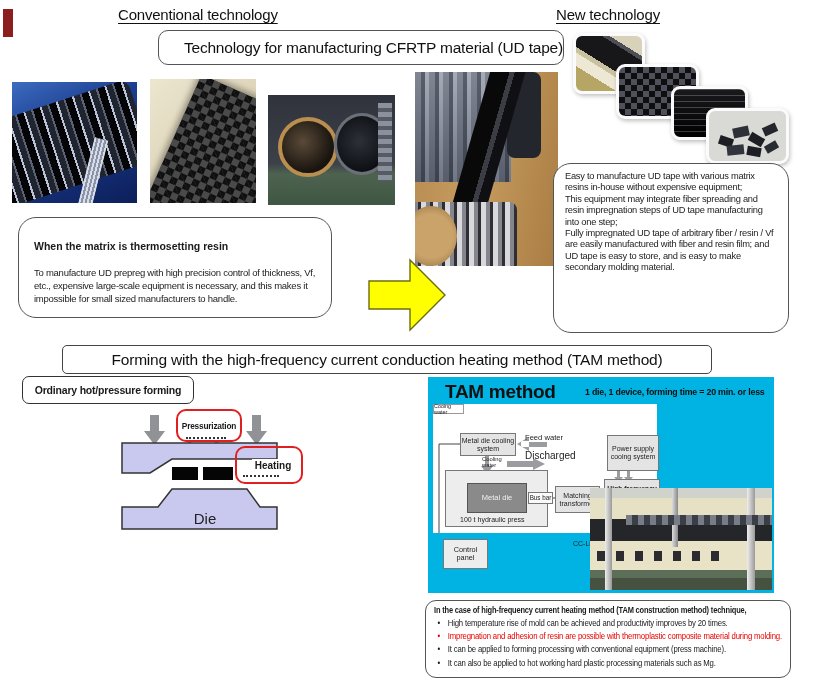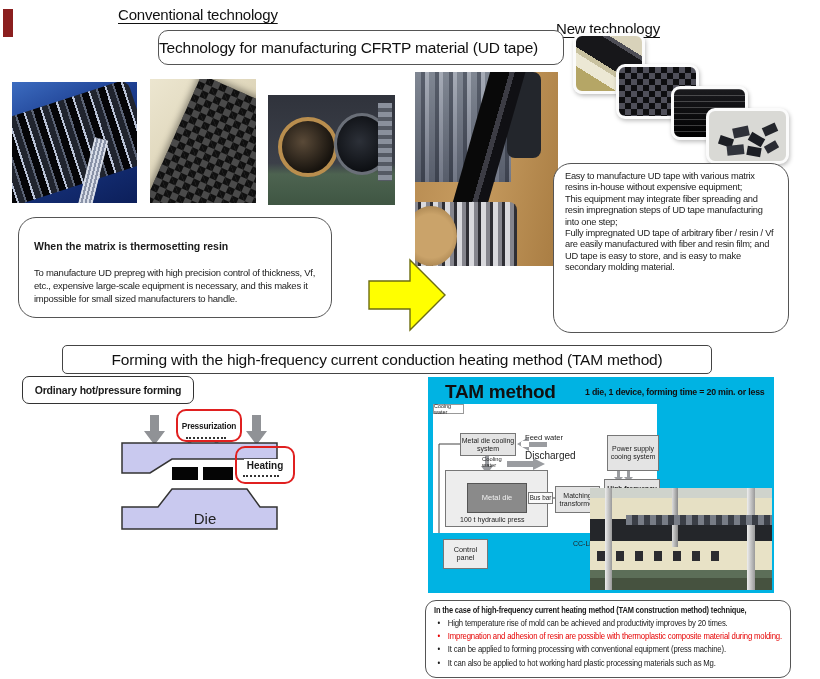--- a/index.html
+++ b/index.html
@@ -3,21 +3,21 @@
 <meta charset="utf-8">
 <style>
   html,body{margin:0;padding:0;background:#fff;}
   #slide{position:relative;width:820px;height:679px;background:#fff;overflow:hidden;
          font-family:"Liberation Sans","DejaVu Sans",sans-serif;color:#1a1a1a;}
   .abs{position:absolute;}
 
   
   .top-heading{font-size:15px;letter-spacing:-0.2px;text-decoration:underline;text-underline-offset:3px;color:#111;}
   .title-box{left:158px;top:30px;width:404px;height:33px;border:1.5px solid #555;border-radius:10px;
-             display:flex;align-items:center;justify-content:flex-start;font-size:15.5px;letter-spacing:-0.2px;color:#111;background:#fff;}
+             display:flex;align-items:center;justify-content:flex-end;font-size:15.5px;letter-spacing:-0.2px;color:#111;background:#fff;}
   .marker{left:3px;top:9px;width:10px;height:28px;background:#8b1f1f;}
 
   
   .rbox{border:1.3px solid #555;border-radius:16px;background:#fff;box-sizing:border-box;}
   .rbox .t{font-weight:bold;}
 
   
   .photo{background:#888;}
   .spool{left:12px;top:82px;width:125px;height:121px;background:linear-gradient(155deg,#3c6cc0 0%,#1c3d8f 35%,#0c1f5a 100%);overflow:hidden;}
   .spool .cyl{position:absolute;left:-18px;top:18px;width:150px;height:86px;transform:rotate(-18deg);border-radius:10px;
@@ -71,21 +71,21 @@
   .newtech div{font-size:9.3px;letter-spacing:-0.25px;line-height:11.4px;color:#222;}
 
   
   .sec-head{left:62px;top:345px;width:648px;height:27px;border:1.2px solid #444;border-radius:5px;background:#fff;
             display:flex;align-items:center;justify-content:center;font-size:15.5px;letter-spacing:-0.2px;color:#111;}
   .ordinary{left:22px;top:376px;width:170px;height:26px;border:1.5px solid #333;border-radius:7px;background:#fff;
             display:flex;align-items:center;justify-content:center;font-weight:bold;font-size:10.5px;letter-spacing:-0.2px;}
   .press-label{border:2.5px solid #e02020;border-radius:10px;background:#fff;display:flex;align-items:center;justify-content:center;
                font-weight:bold;}
   .lbl-pressurization{left:176px;top:409px;width:62px;height:29px;font-size:8.3px;letter-spacing:-0.2px;}
-  .lbl-heating{left:235px;top:446px;width:56px;height:34px;background:transparent;font-size:10px;}
+  .lbl-heating{left:235px;top:446px;width:56px;height:34px;background:transparent;font-size:10px;padding-left:8px;}
   .lbl-heating span{background:#fff;padding:1px 3px;}
   .dots{border-bottom:2px dotted #333;height:1px;}
 
   .convbox{left:13px;top:558px;width:380px;height:108px;border-radius:14px;padding:6px 9px 0 9px;}
   .convbox .t{font-size:10px;letter-spacing:-0.2px;}
   .bul{position:relative;padding-left:16px;font-size:9px;letter-spacing:-0.2px;line-height:11.2px;color:#1a1a1a;margin-top:2px;}
   .bul::before{content:"\2022";position:absolute;left:4px;}
 
   
   .tam{left:428px;top:377px;width:346px;height:216px;background:#00b3e3;}
@@ -123,21 +123,21 @@
   svg text{font-family:"Liberation Sans","DejaVu Sans",sans-serif;}
 </style>
 </head>
 <body>
 
 <div id="slide">
 
   <div class="abs marker"></div>
 
   <div class="abs top-heading" style="left:118px;top:6px;">Conventional technology</div>
-  <div class="abs top-heading" style="left:556px;top:20px;text-decoration:underline;">New technology</div>
+  <div class="abs top-heading" style="left:556px;top:6px;text-decoration:underline;">New technology</div>
 
   <div class="abs title-box">
     <span>Technology for manufacturing CFRTP material (UD tape)</span>
   </div>
 
   <div class="abs photo spool">
     <div class="cyl"></div>
     <div class="tail"></div>
   </div>
   <div class="abs photo weave">

